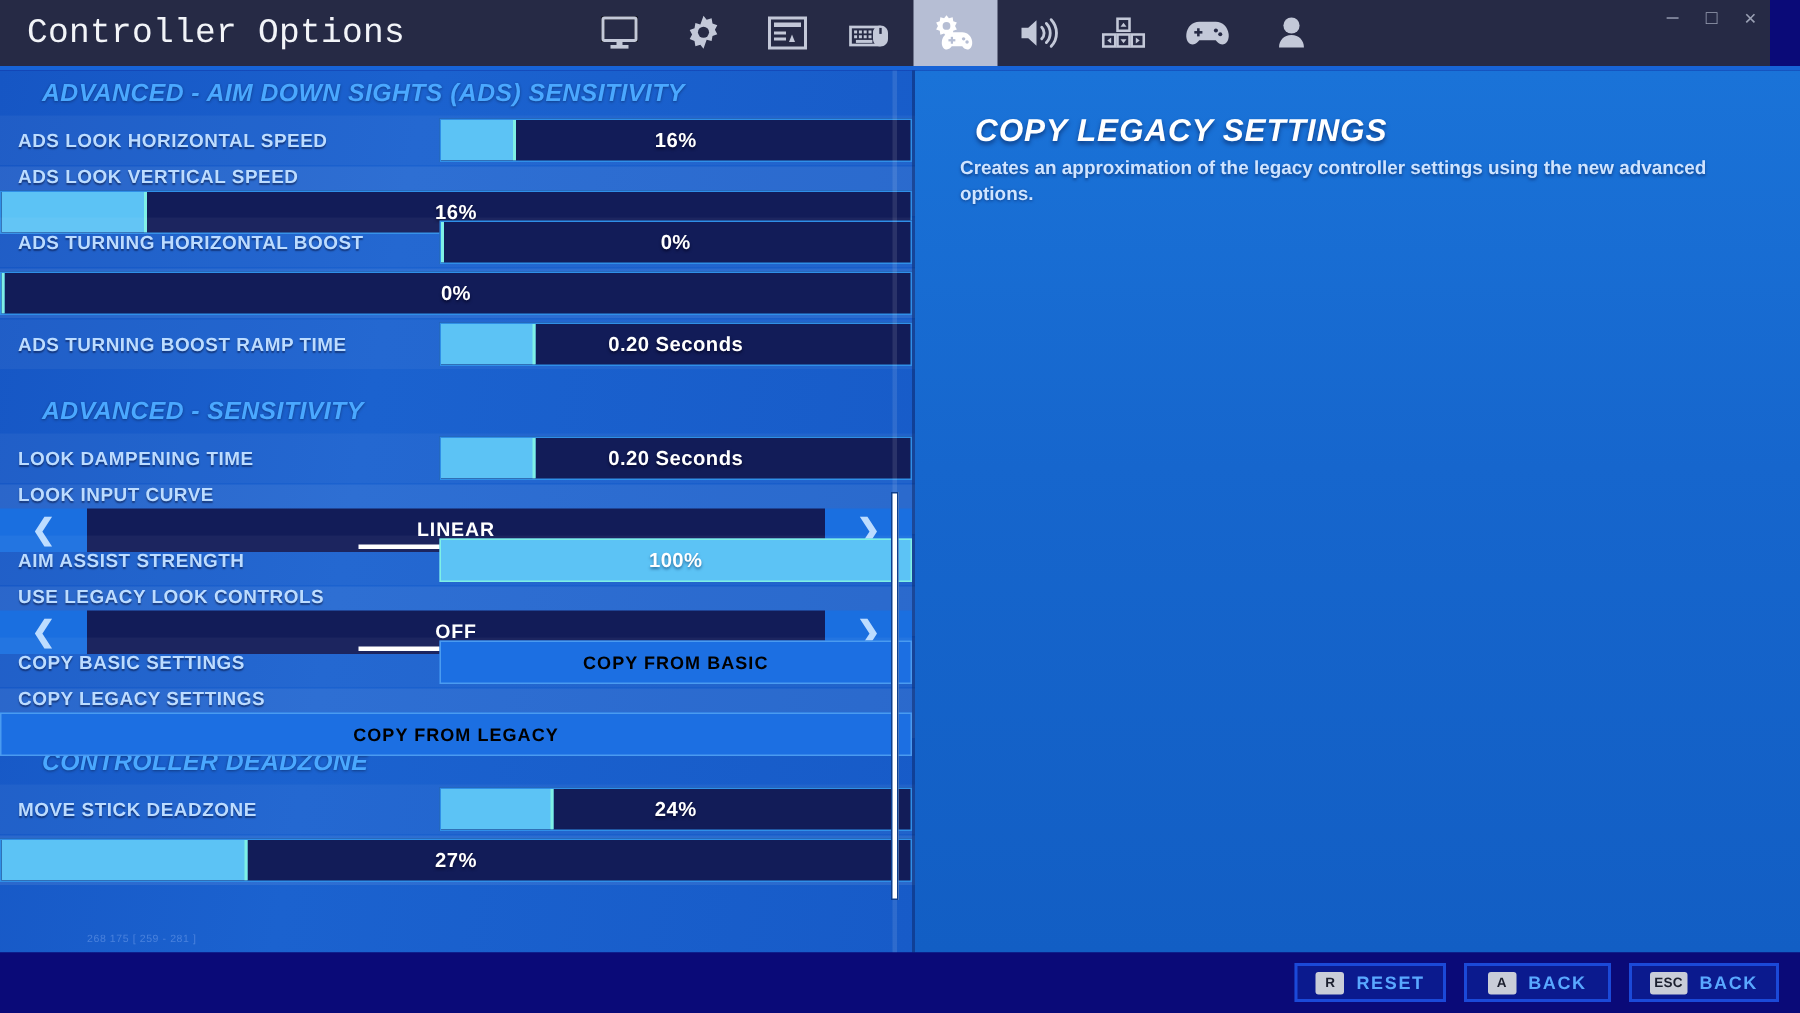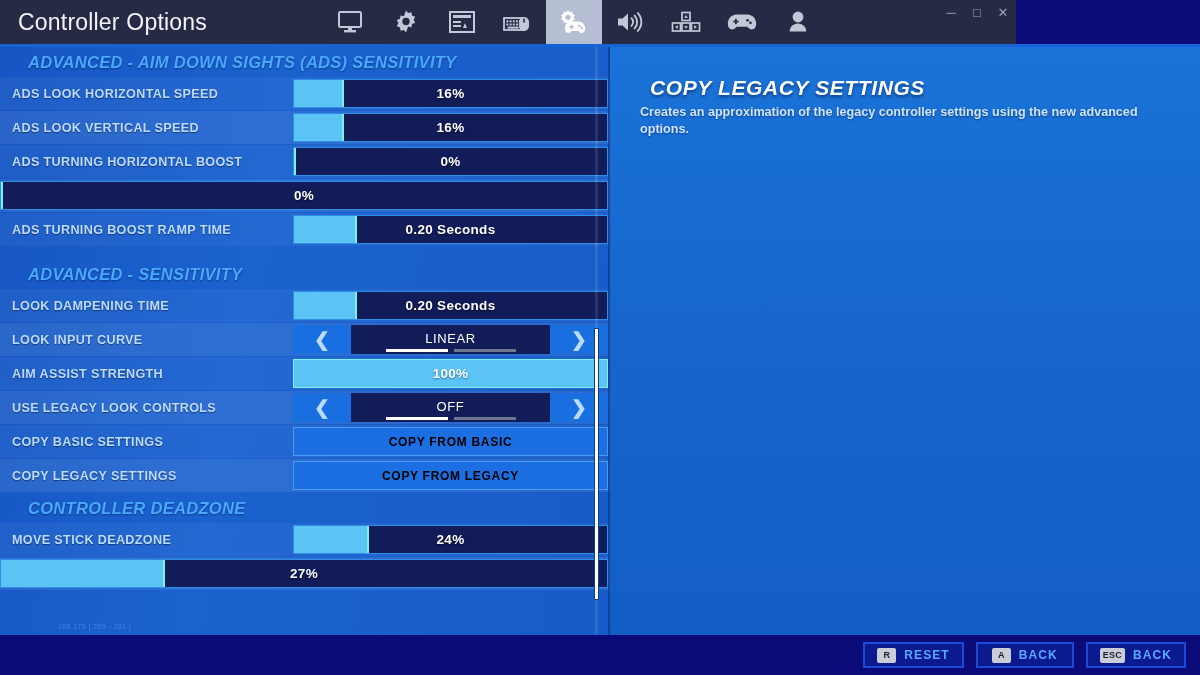--- a/index.html
+++ b/index.html
@@ -5,23 +5,23 @@
   * { margin:0; padding:0; box-sizing:border-box; }
   html,body { width:1200px; height:675px; overflow:hidden; }
   body {
     font-family:"Liberation Sans", sans-serif;
     background:#0a0a78;
     position:relative;
   }
 
   
   #titlebar {
-    position:absolute; left:0; top:0; width:1016px; height:44px;
+    position:absolute; left:0; top:0; width:1180px; height:44px;
     background:#262a45;
-    display:flex; align-items:center;
+    display:flex; align-items:center;font-family:Liberation Mono, monospace;
   }
   #window-title {
     color:#f2f4f8; font-size:23px; font-weight:400;
     margin-left:18px; letter-spacing:.2px; white-space:nowrap;
   }
   #tabbar { display:flex; align-items:stretch; height:44px; margin-left:115px; }
   .tab {
     width:56px; height:44px;
     display:flex; align-items:center; justify-content:center;
   }
@@ -63,21 +63,21 @@
     letter-spacing:.3px; text-transform:uppercase;
     padding-left:28px; height:30px; display:flex; align-items:center;
     text-shadow:0 1px 2px rgba(0,0,20,.4);
   }
   .opt-row {
     height:33px; margin-bottom:1px;
     display:flex; align-items:stretch;
     background:rgba(255,255,255,.045);
     position:relative;
   }
-  .opt-row.alt { background:rgba(255,255,255,.085); }
+  .opt-row.alt { background:rgba(255,255,255,.085);flex-direction:column; }
   .opt-label {
     width:293px; display:flex; align-items:center;
     padding-left:12px;
     color:#bcdcff; font-size:12.6px; font-weight:bold; letter-spacing:.35px;
     text-transform:uppercase; white-space:nowrap;
     text-shadow:0 1px 1px rgba(0,0,30,.45);
   }
   .opt-ctrl { flex:1; padding:2px 2px 2px 0; position:relative; }
 
   
@@ -104,21 +104,21 @@
   .sel-arrow {
     width:58px; background:#1a6fe0;
     display:flex; align-items:center; justify-content:center;
     color:#bcdcff; font-size:19px; font-weight:bold; line-height:1;
   }
   .sel-mid {
     flex:1; background:#121c58; position:relative;
     display:flex; align-items:center; justify-content:center;
   }
   .sel-mid .val {
-    color:#ffffff; font-size:13px; font-weight:normal; letter-spacing:.6px;
+    color:#ffffff; font-size:13px; font-weight:bold; letter-spacing:.6px;
     margin-bottom:3px;
   }
   .sel-dots {
     position:absolute; left:50%; transform:translateX(-50%);
     bottom:2px; display:flex; gap:6px;
   }
   .sel-dots i { display:block; width:62px; height:3px; background:#6d7890; }
   .sel-dots i.on { background:#ffffff; }
 
   

